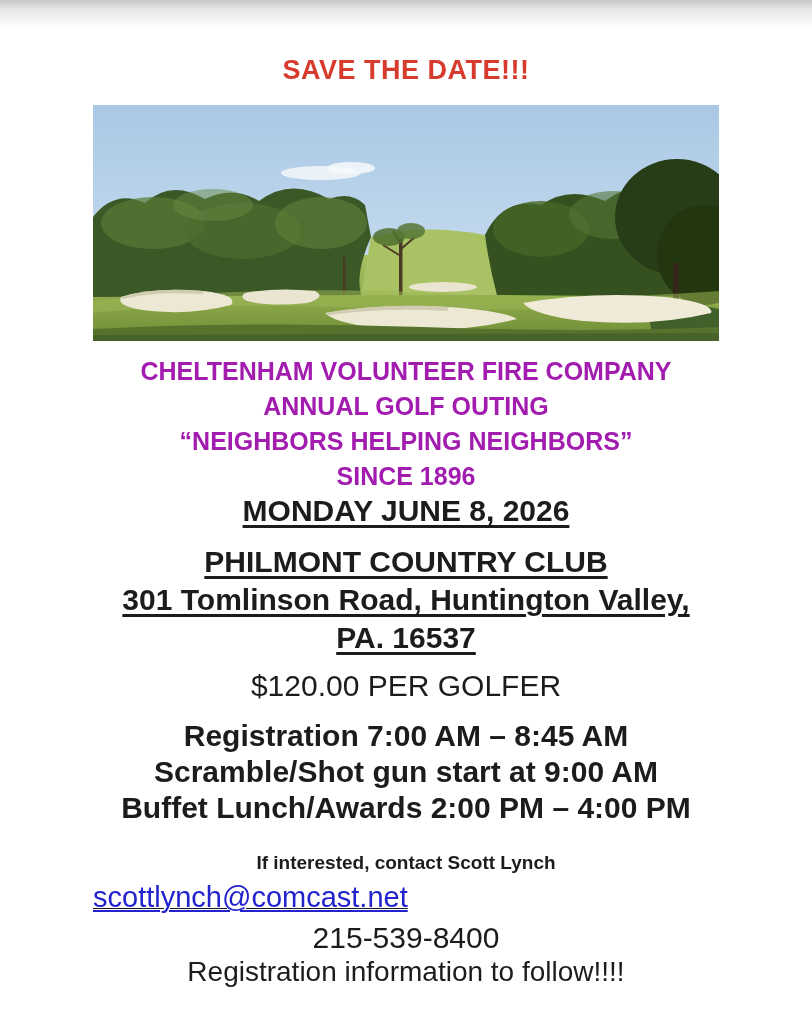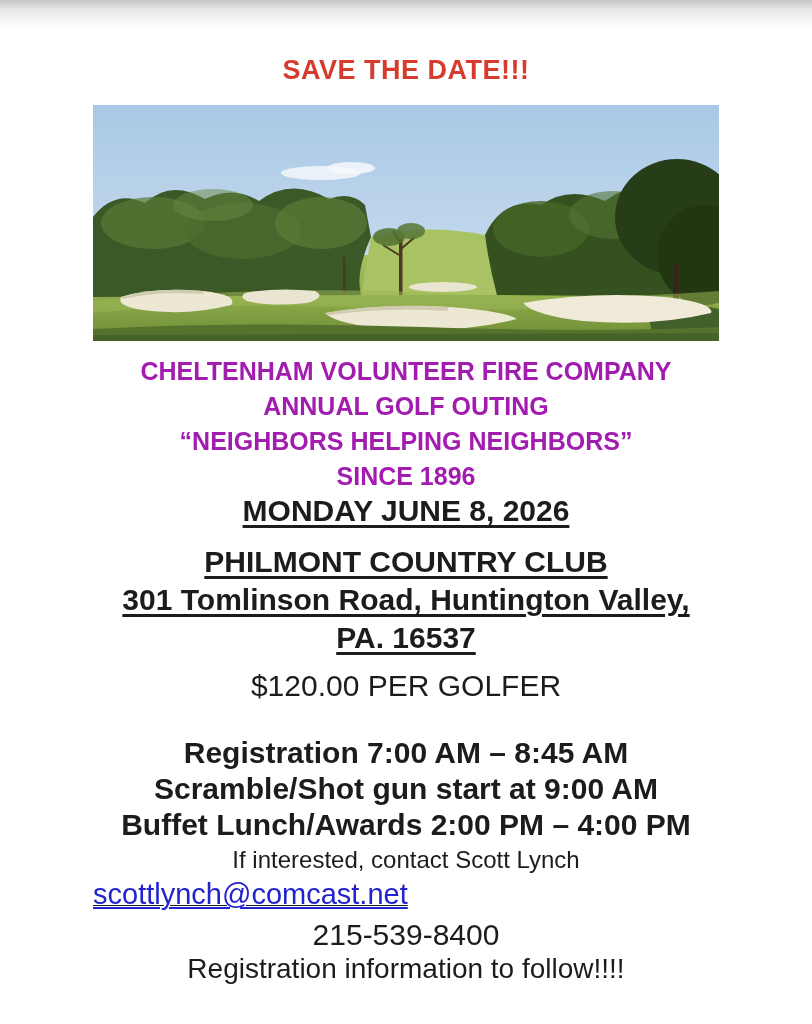--- a/index.html
+++ b/index.html
@@ -69,29 +69,31 @@
     text-decoration: underline;
     text-decoration-thickness: 2.5px;
     text-underline-offset: 4px;
   }
   .price {
     margin-top: 12px;
     font-size: 30px;
     font-weight: normal;
     line-height: 34px;
   }
-  .schedule { margin-top: 32px; }
+  .schedule { margin-top: 15px; }
   .schedule-line {
     font-weight: bold;
     font-size: 30px;
     line-height: 36px;
   }
   .contact-intro {
-    font-size: 24px;
-    line-height: 34px;
+    margin-top: 20px;
+    font-size: 19px;
+    line-height: 34px;
+    font-weight: bold;
   }
   .email-row { text-align: left; line-height: 30px; margin-top: 2px; text-decoration: underline; }
   .email-link {
     color: #2323cd;
     font-size: 29px;
     text-decoration: underline;
     text-decoration-thickness: 2px;
     text-underline-offset: 3px;
   }
   .phone {

